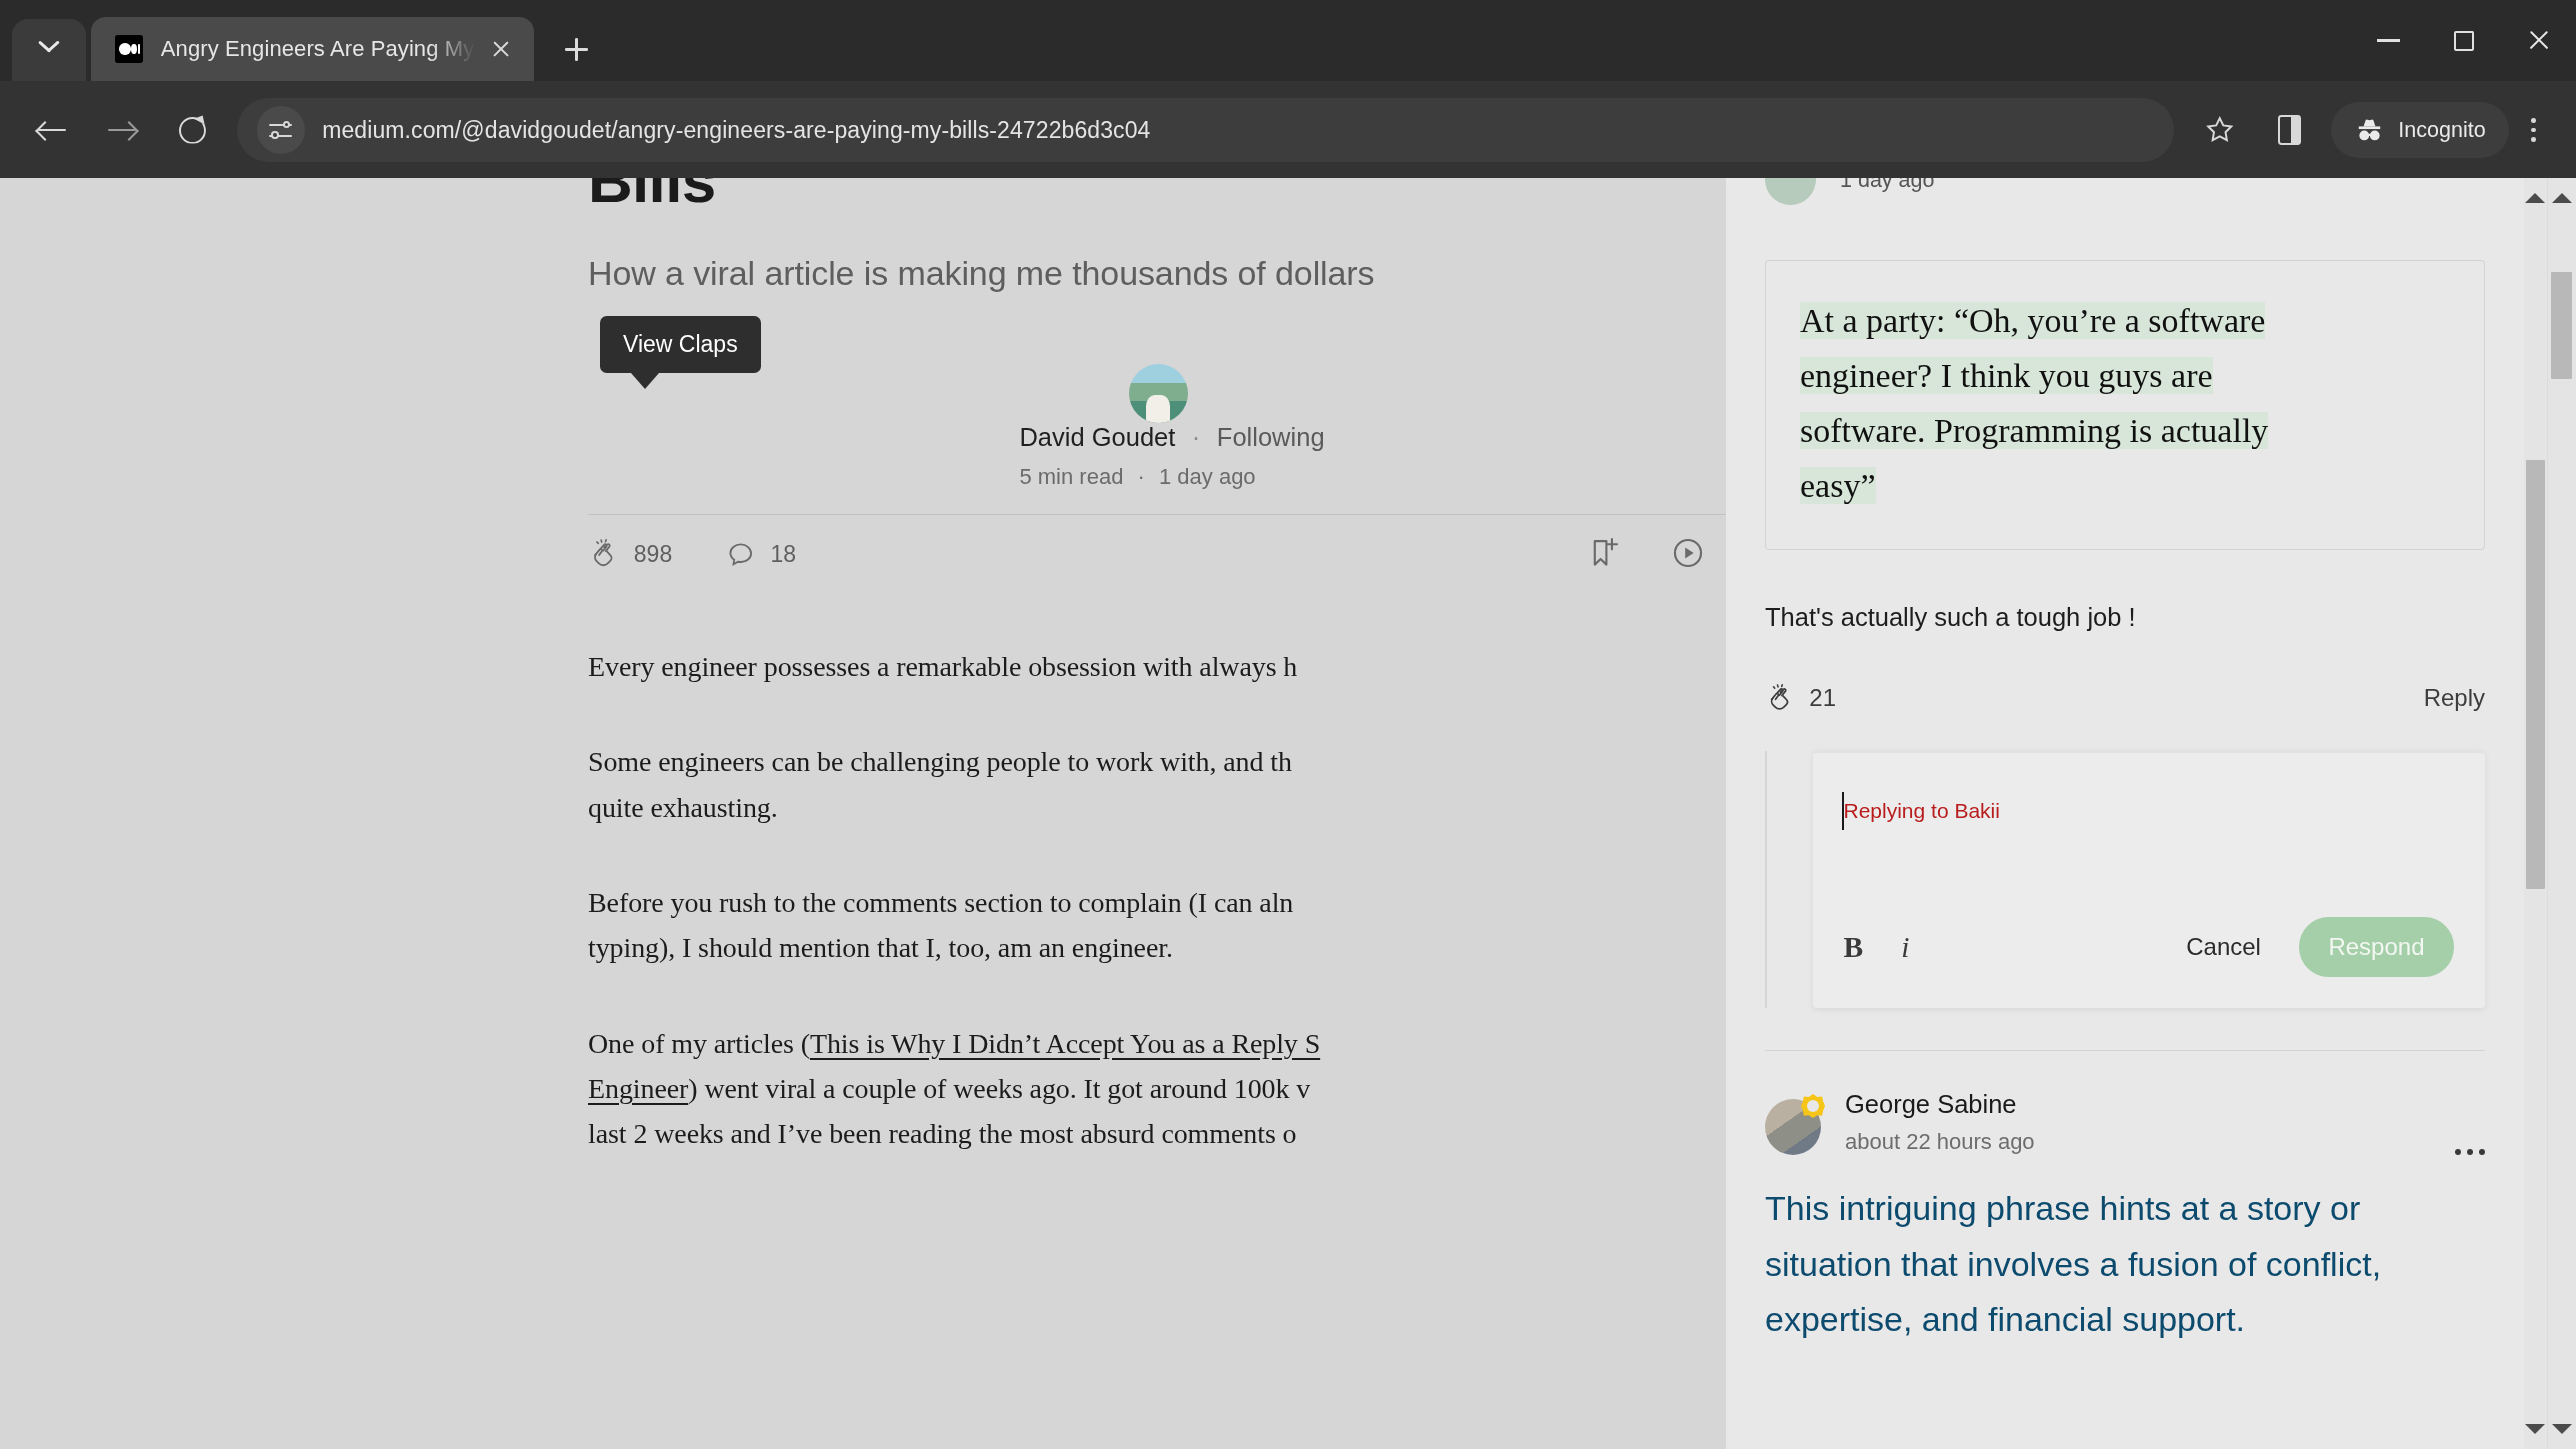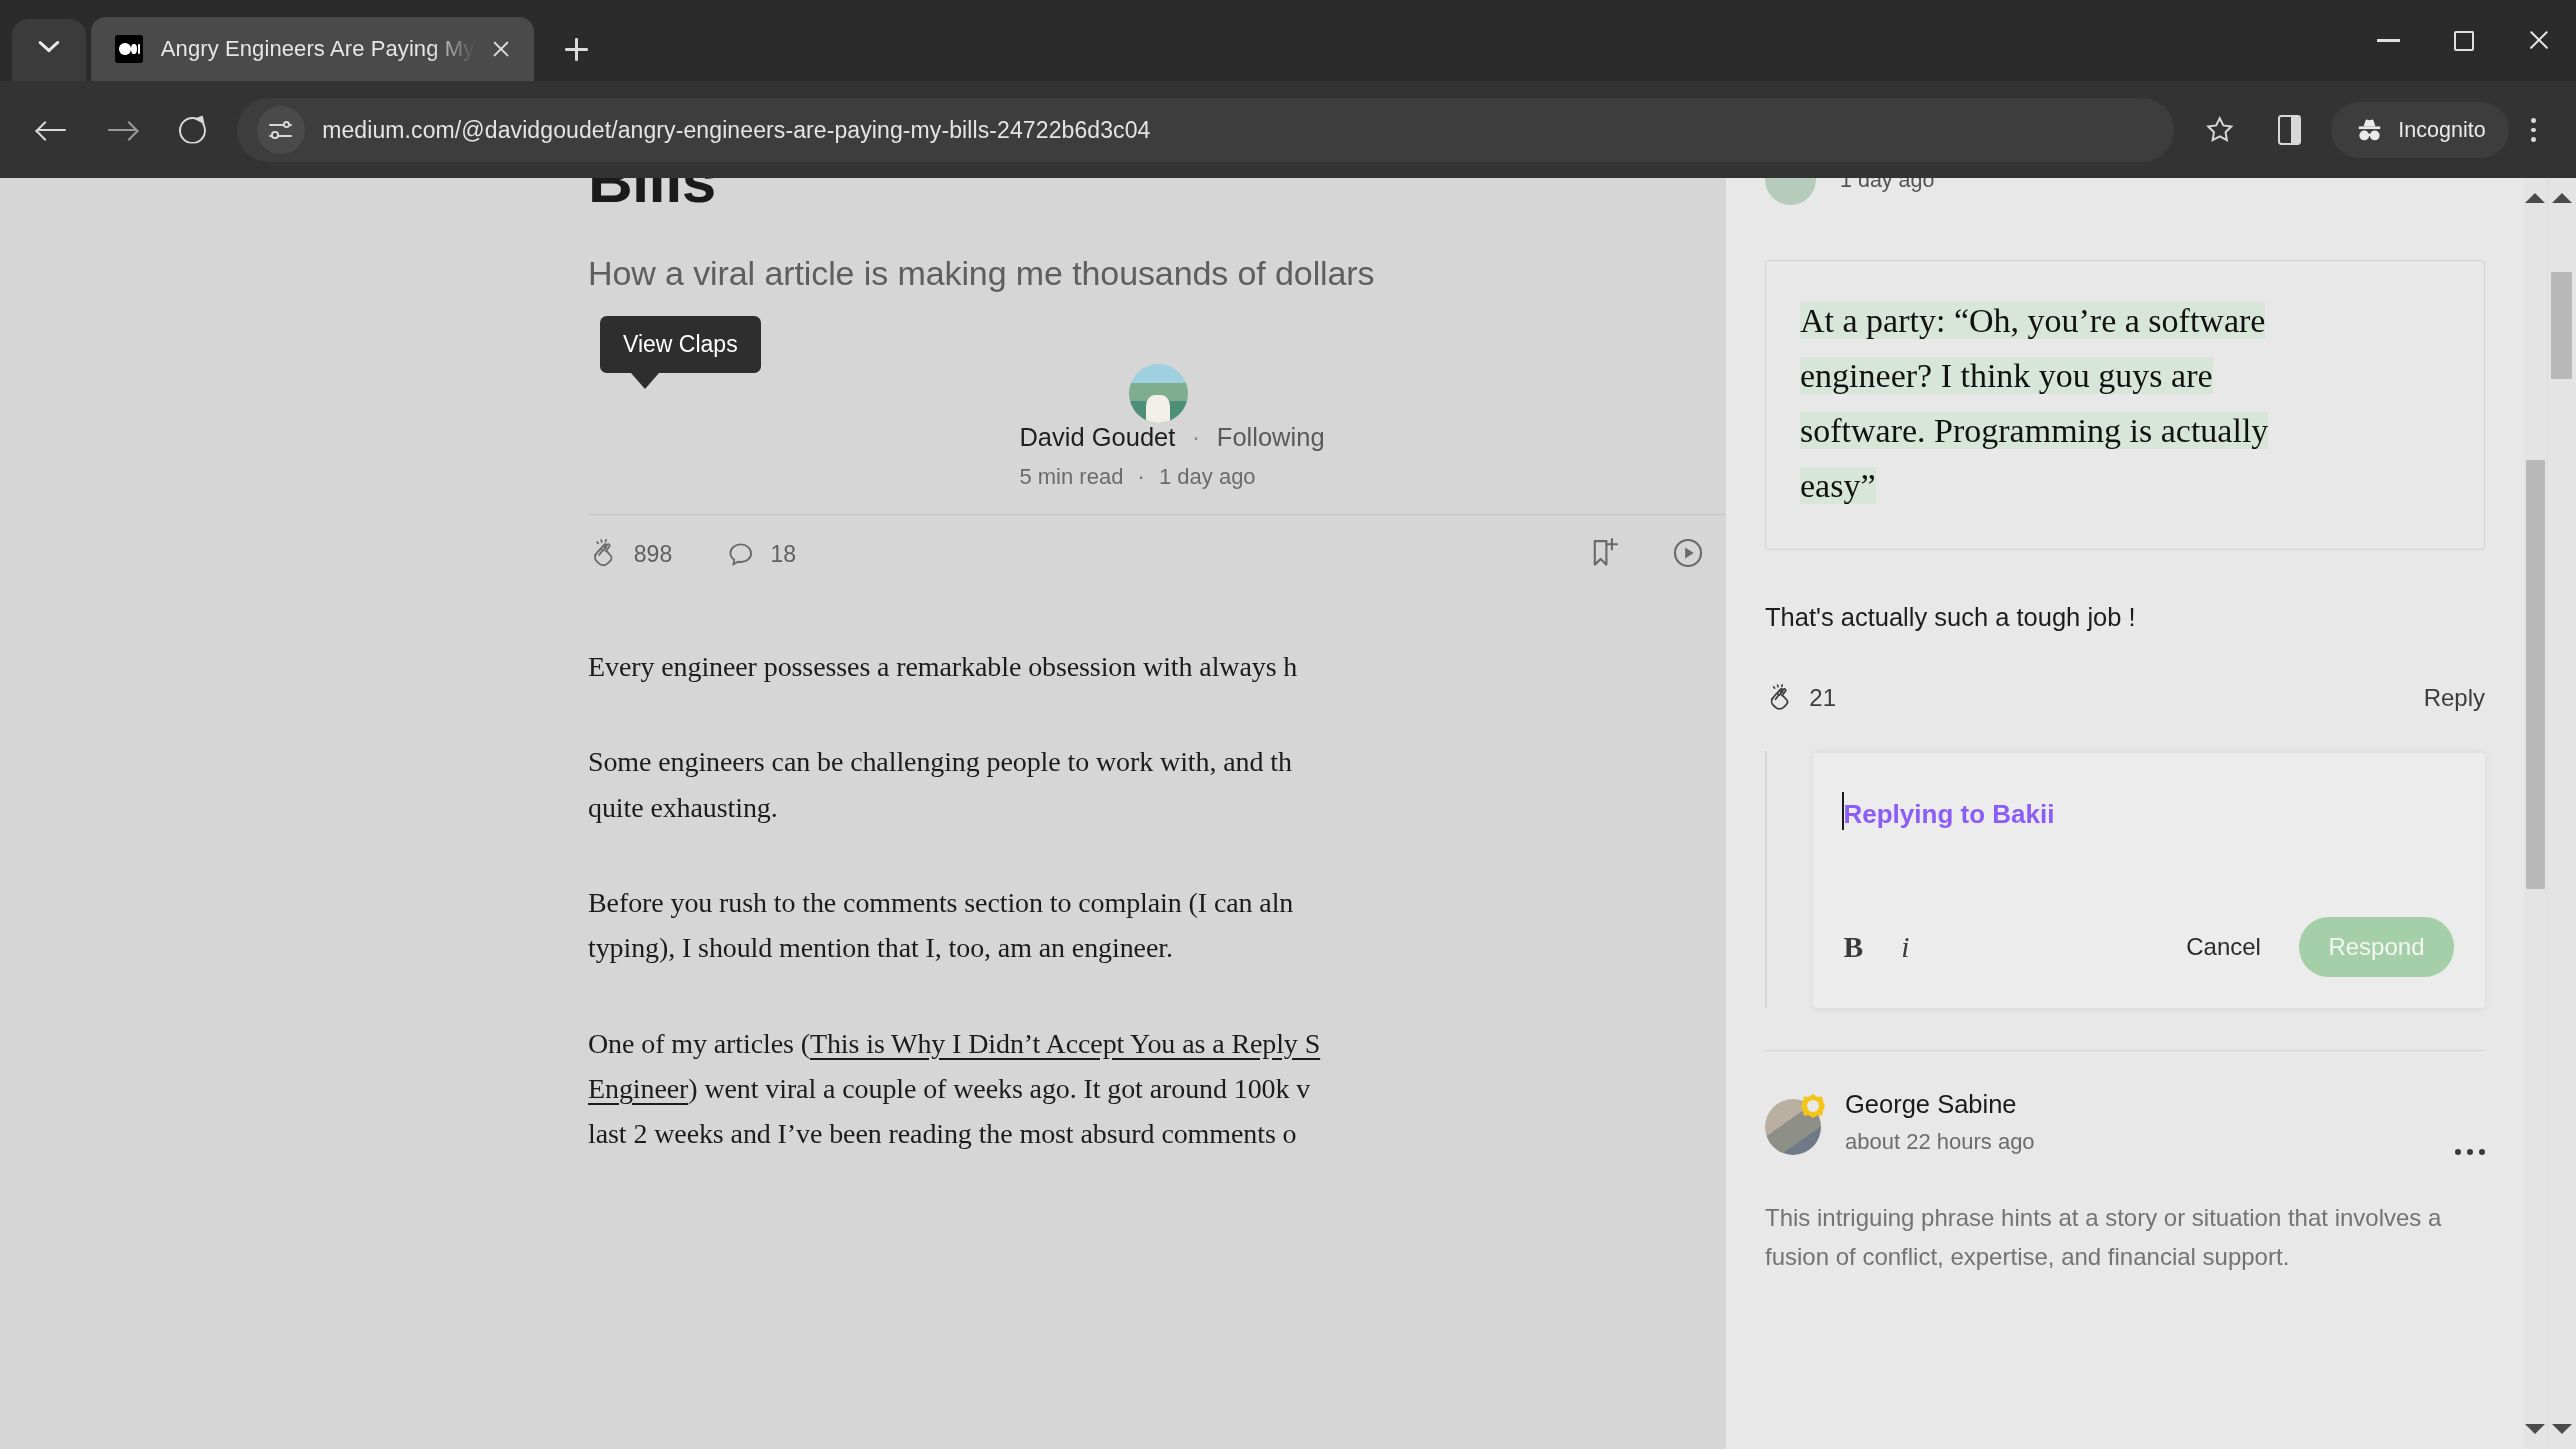--- a/index.html
+++ b/index.html
@@ -260,21 +260,21 @@
     margin-left:20px; background:#ececec; border-radius:4px;
     box-shadow:0 1.3px 6.7px rgba(0,0,0,.07); padding:0 0 0 0;
     border-top:2px solid #e2e2e2;
   }
   .reply-input {
     min-height:148px; padding:46px 31px 27px 31px; position:relative;
   }
   .caret {
     position:absolute; left:29.5px; top:39px; width:2px; height:38px; background:#1a1a1a;
   }
-  .reply-placeholder { font-size:26px; color:#8b5cf6;font-weight:bold; }
+  .reply-placeholder { font-size:21px; color:#b91c1c; }
   .reply-toolbar {
     display:flex; align-items:center; padding:16px 31px 31px 31px; gap:38px;
   }
   .fmt-b { font-family:"Liberation Serif", serif; font-size:29.5px; font-weight:bold; color:#3a3a3a;}
   .fmt-i { font-family:"Liberation Serif", serif; font-size:29.5px; font-style:italic; color:#3a3a3a;}
   .btn-cancel { margin-left:auto; font-size:24px; color:#2b2b2b; }
   .btn-respond {
     font-size:24px; color:#f2f7f2; background:#a5cfa8; border:none;
     padding:16px 29.5px; border-radius:29.5px; font-family:"Liberation Sans", sans-serif;
   }
@@ -294,21 +294,21 @@
   }
   .cmt-avatar .badge:after{
     content:""; position:absolute; left:6px; top:6px; width:12px; height:12px;
     background:#e8e8e8; border-radius:50%;
   }
   .cmt-meta { margin-left:24px; }
   .cmt-name { font-size:25.5px; color:#1a1a1a; }
   .cmt-time { font-size:22px; color:#6d6d6d; margin-top:10.7px; }
   .cmt-more { margin-left:auto; display:flex; gap:6px; align-items:center; padding-top:19px;}
   .cmt-more i { width:6px; height:6px; border-radius:50%; background:#3a3a3a; display:block;}
-  .cmt-text { font-size:24px; color:#737373; line-height:1.62; margin-top:44px; }
+  .cmt-text { font-size:34px; color:#0c4a6e; line-height:1.62; margin-top:26px; }
 
   
   .sb-inner {
     position:absolute; right:29.5px; top:0; width:23px; height:1271px; background:#e4e4e4;
   }
   .sb-outer {
     position:absolute; right:0; top:0; width:29.5px; height:1271px; background:#e4e4e4;
     border-left:0.7px solid #dcdcdc;
   }
   .sb-arrow-up, .sb-arrow-dn {

